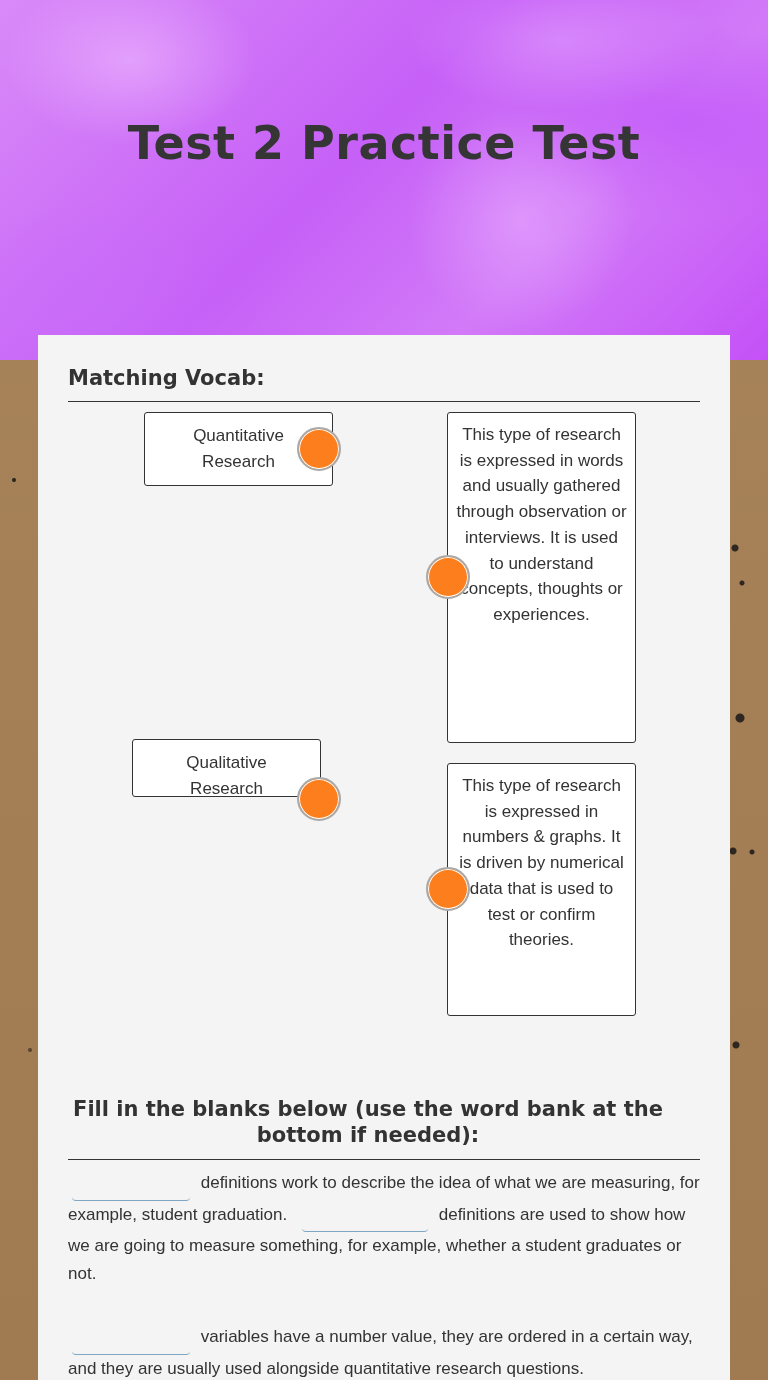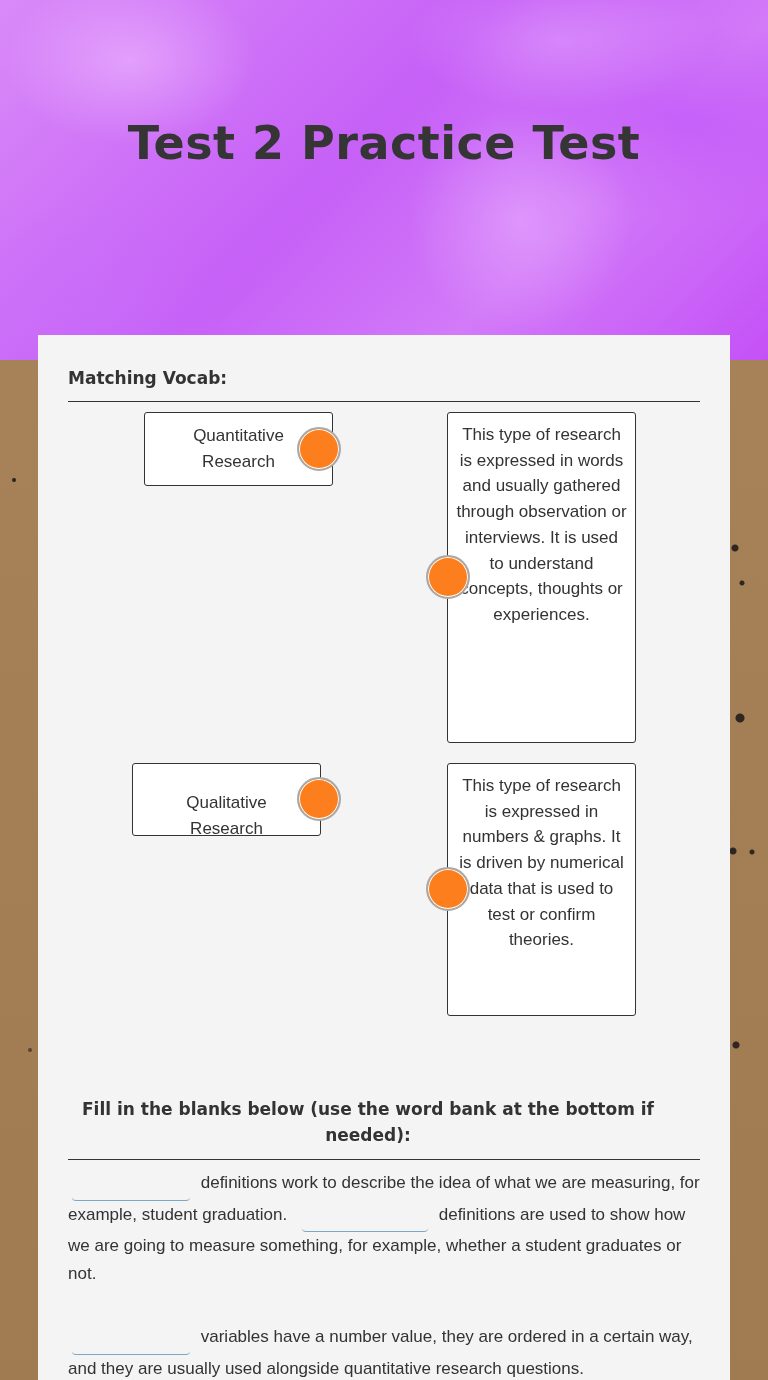--- a/index.html
+++ b/index.html
@@ -40,21 +40,21 @@
     letter-spacing: 0.5px;
   }
   .card {
     position: absolute; left: 38px; top: 335px; width: 692px; height: 1045px;
     background: #f4f4f4;
   }
   .section-heading {
     position: absolute; left: 30px;
     font-family: "DejaVu Sans", sans-serif;
     font-weight: bold;
-    font-size: 17px;
+    font-size: 21px;
     line-height: 26px;
     color: #333;
   }
   .rule {
     position: absolute; left: 30px; width: 632px; height: 1px; background: #333;
   }
   .box {
     position: absolute;
     background: #fff;
     border: 1px solid #333;
@@ -112,21 +112,21 @@
     <span>Quantitative</span><br>
     <span>Research</span>
   </div>
   <div class="dot" style="left:259px; top:92px;"></div>
 
   <div class="box" style="left:409px; top:77px; width:189px; height:331px; padding:9px 8px;">
     <span>This type of research is expressed in words and usually gathered through observation or interviews. It is used to understand concepts, thoughts or experiences.</span>
   </div>
   <div class="dot" style="left:388px; top:220px;"></div>
 
-  <div class="box" style="left:94px; top:428px; width:189px; height:73px; padding-top:26px;">
+  <div class="box" style="left:94px; top:404px; width:189px; height:58px; padding-top:10px;">
     <span>Qualitative</span><br>
     <span>Research</span>
   </div>
   <div class="dot" style="left:259px; top:442px;"></div>
 
   <div class="box" style="left:409px; top:428px; width:189px; height:253px; padding:9px 8px;">
     <span>This type of research is expressed in numbers &amp; graphs. It is driven by numerical data that is used to test or confirm theories.</span>
   </div>
   <div class="dot" style="left:388px; top:532px;"></div>
 

